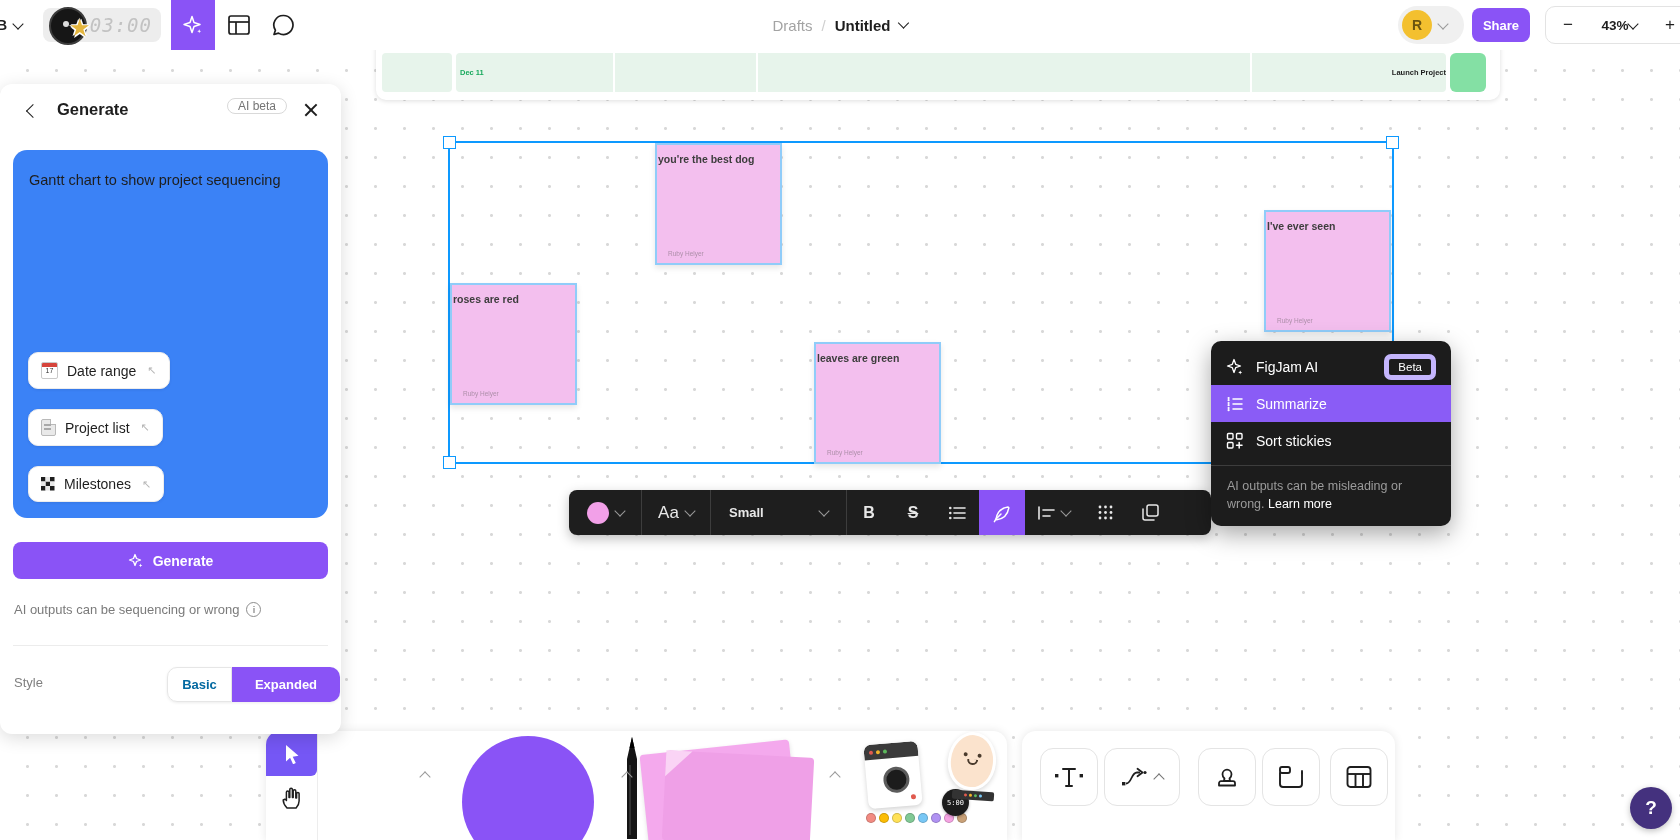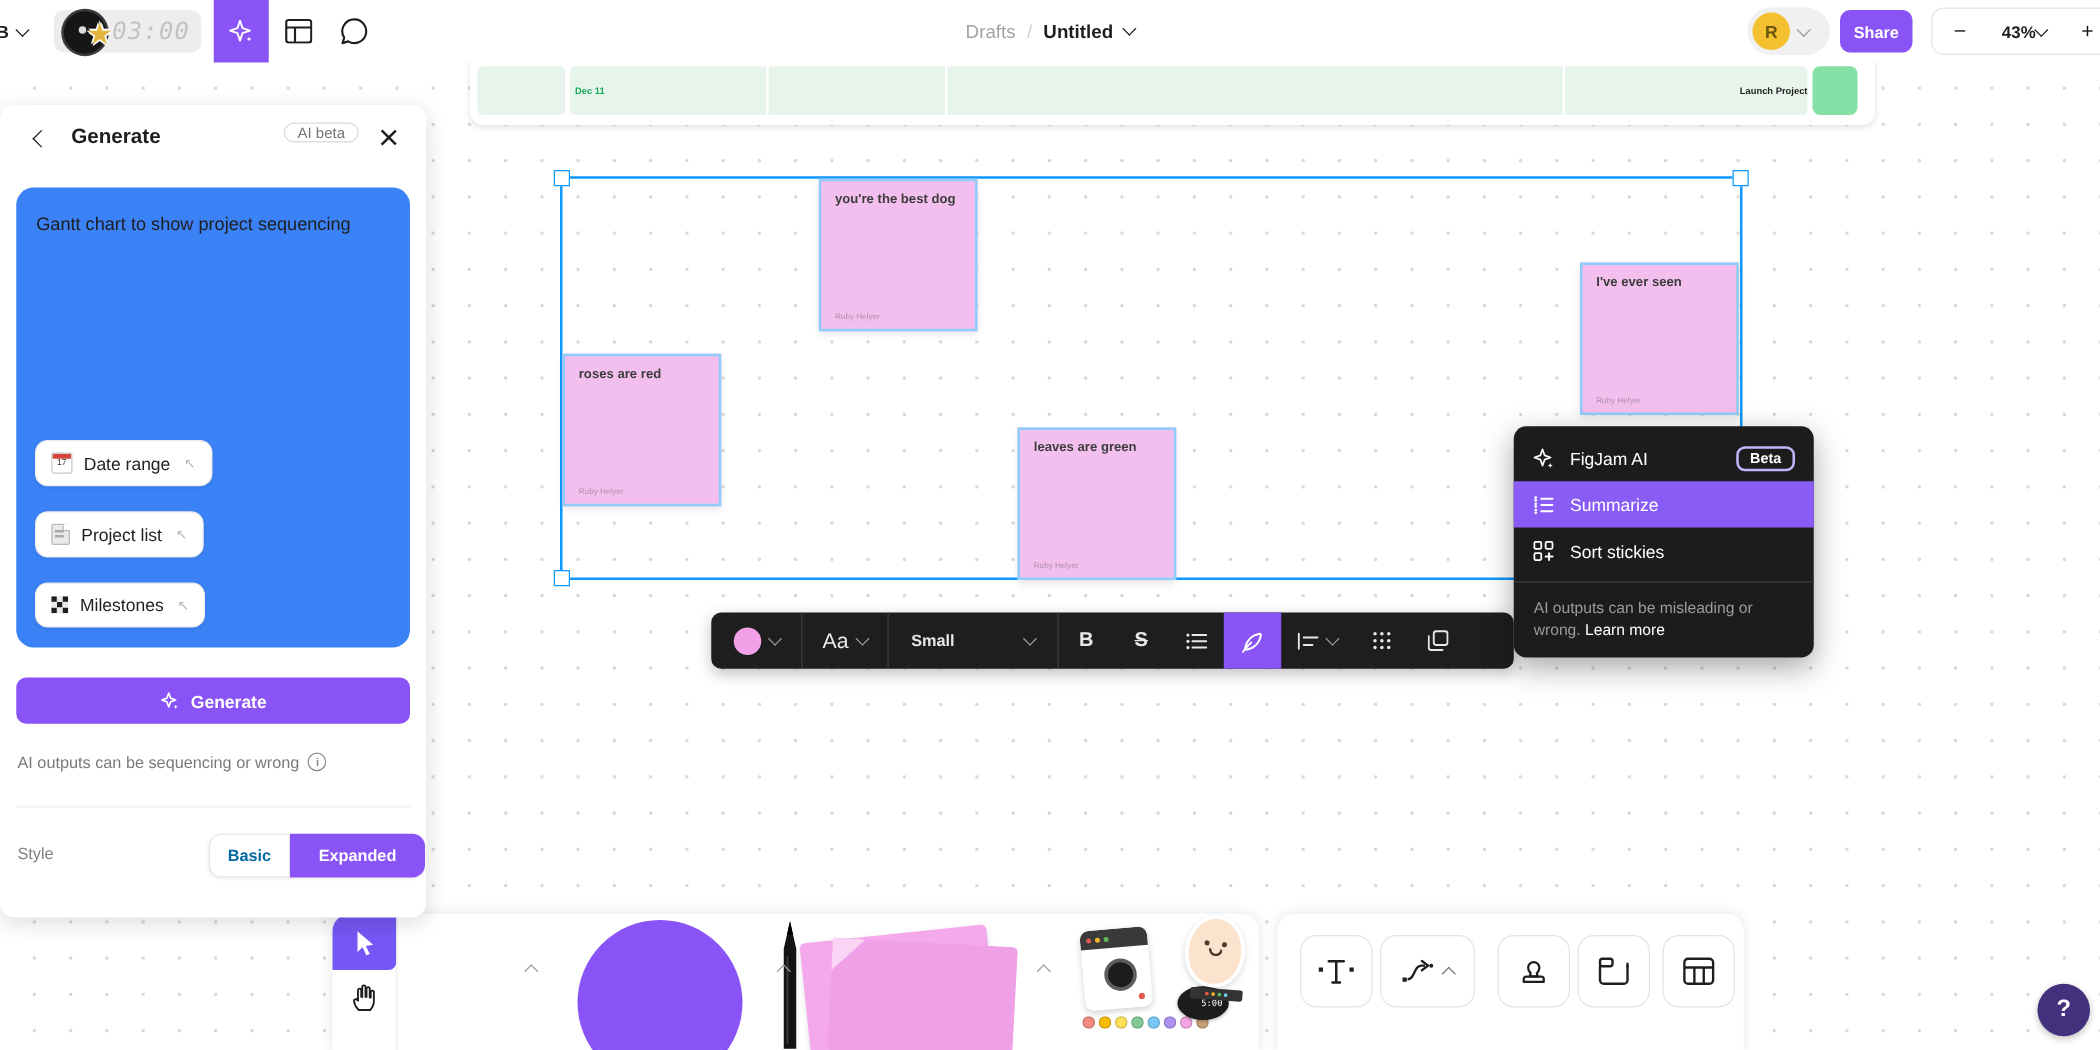--- a/index.html
+++ b/index.html
@@ -26,21 +26,21 @@
   
   .selection{position:absolute;left:448px;top:141px;width:942px;height:319px;
     border:2px solid #0d99ff;z-index:2;}
   .handle{position:absolute;width:11px;height:11px;background:#fff;border:1.5px solid #0d99ff;}
   .h-tl{left:-7px;top:-7px;} .h-tr{right:-7px;top:-7px;}
   .h-bl{left:-7px;bottom:-7px;} .h-br{right:-7px;bottom:-7px;}
 
   
   .sticky{position:absolute;width:127px;height:122px;background:#f3bfee;border:2px solid #90ccf9;
     box-sizing:border-box;box-shadow:0 3px 6px rgba(0,0,0,.10);z-index:3;}
-  .sticky .txt{padding:8px 11px;font-size:10.5px;font-weight:600;color:#3d3d3d;line-height:1.3;}
+  .sticky .txt{padding:8px 1px;font-size:10.5px;font-weight:600;color:#3d3d3d;line-height:1.3;}
   .sticky .author{position:absolute;left:11px;bottom:6px;font-size:6.5px;color:#ad8fa9;}
   .s1{left:655px;top:143px;} .s2{left:1264px;top:210px;}
   .s3{left:450px;top:283px;} .s4{left:814px;top:342px;}
 
   
   .fmt{position:absolute;left:569px;top:490px;width:642px;height:45px;background:#1e1e1e;
     border-radius:8px;box-shadow:0 4px 12px rgba(0,0,0,.25);display:flex;align-items:center;z-index:5;}
   .fmt .vdiv{width:1px;height:45px;background:#3d3d3d;}
   .fmt-btn{height:45px;display:flex;align-items:center;justify-content:center;gap:7px;color:#e8e8e8;cursor:default;}
   .chev{width:7px;height:7px;border-right:1.6px solid #9a9a9a;border-bottom:1.6px solid #9a9a9a;
@@ -53,22 +53,22 @@
   .fmt-s{font-size:16px;font-weight:600;width:44px;}
   .fmt-s span{text-decoration:line-through;}
   .fmt-active{background:#8a53f6;width:46px;}
 
   
   .menu{position:absolute;left:1211px;top:341px;width:240px;background:#1c1c1c;border-radius:10px;
     box-shadow:0 8px 24px rgba(0,0,0,.35);padding:7px 0 0 0;z-index:8;box-sizing:border-box;}
   .menu-row{height:37px;display:flex;align-items:center;gap:12px;padding:0 15px;color:#fff;
     font-size:14px;font-weight:500;}
   .menu-row.active{background:#8a5cf6;}
-  .beta-badge{margin-left:auto;border:2px solid #c4b5fd;border-radius:7px;padding:2px 9px;
-    font-size:11.5px;color:#fff;font-weight:700;}
+  .beta-badge{margin-left:auto;border:5px solid #c4b5fd;border-radius:7px;padding:2px 9px;
+    font-size:11.5px;color:#fff;font-weight:400;}
   .menu-div{height:1px;background:#3d3d3d;margin-top:6px;}
   .menu-foot{padding:11px 16px 13px 16px;font-size:12.5px;line-height:1.45;color:#9b9b9b;}
   .menu-foot .link{color:#fff;}
 
   
   .topbar{position:absolute;left:0;top:0;width:1680px;height:50px;background:#fff;z-index:9;}
   .tb-overflow{position:absolute;left:-3px;top:0;height:50px;display:flex;align-items:center;gap:7px;
     font-size:14px;font-weight:600;}
   .timer{position:absolute;left:43px;top:8px;width:118px;height:34px;background:#ededed;border-radius:8px;}
   .disc{position:absolute;left:6px;top:-1px;width:34px;height:34px;border-radius:50%;background:#161616;
@@ -162,21 +162,21 @@
   .pol-band{height:15px;background:#3a3a3a;border-radius:7px 7px 0 0;display:flex;align-items:center;gap:3px;
     padding-left:5px;}
   .pol-band i{width:4px;height:4px;border-radius:50%;display:block;}
   .lens{position:absolute;left:17px;top:24px;width:20px;height:20px;border-radius:50%;background:#1c1c1c;
     border:3px solid #5c5c5c;}
   .pol-dot{position:absolute;right:6px;bottom:6px;width:5px;height:5px;border-radius:50%;background:#e05a4e;}
   .mini-strip{position:absolute;left:600px;top:82px;display:flex;gap:3px;}
   .mini-strip i{width:10px;height:10px;border-radius:50%;display:block;border:1px solid rgba(0,0,0,.18);box-sizing:border-box;}
   .timer-chip{position:absolute;left:676px;top:58px;width:27px;height:27px;border-radius:50%;background:#1c1c1c;
     color:#fff;font-size:7px;font-family:"DejaVu Sans Mono",monospace;display:flex;align-items:center;
-    justify-content:center;box-shadow:0 1px 3px rgba(0,0,0,.3);padding-left:14px;}
+    justify-content:center;box-shadow:0 1px 3px rgba(0,0,0,.3);}
   .egg{position:absolute;left:682px;top:1px;width:48px;height:58px;background:#fbe3cd;border:3px solid #fff;
     border-radius:50% 50% 48% 48%;transform:rotate(6deg);box-shadow:0 2px 5px rgba(0,0,0,.15);box-sizing:border-box;}
   .egg i{position:absolute;top:18px;width:4px;height:4px;border-radius:50%;background:#4a3b2d;}
   .egg i.l{left:12px;} .egg i.r{right:12px;}
   .egg b{position:absolute;left:16px;top:24px;width:11px;height:6px;border:2px solid #4a3b2d;border-top:none;
     border-radius:0 0 10px 10px;box-sizing:border-box;}
   .egg-banner{position:absolute;left:686px;top:60px;width:42px;height:9px;background:#333;border-radius:2px;
     transform:rotate(4deg);display:flex;align-items:center;justify-content:center;gap:2px;}
   .egg-banner i{width:3px;height:3px;border-radius:50%;display:block;}
 

